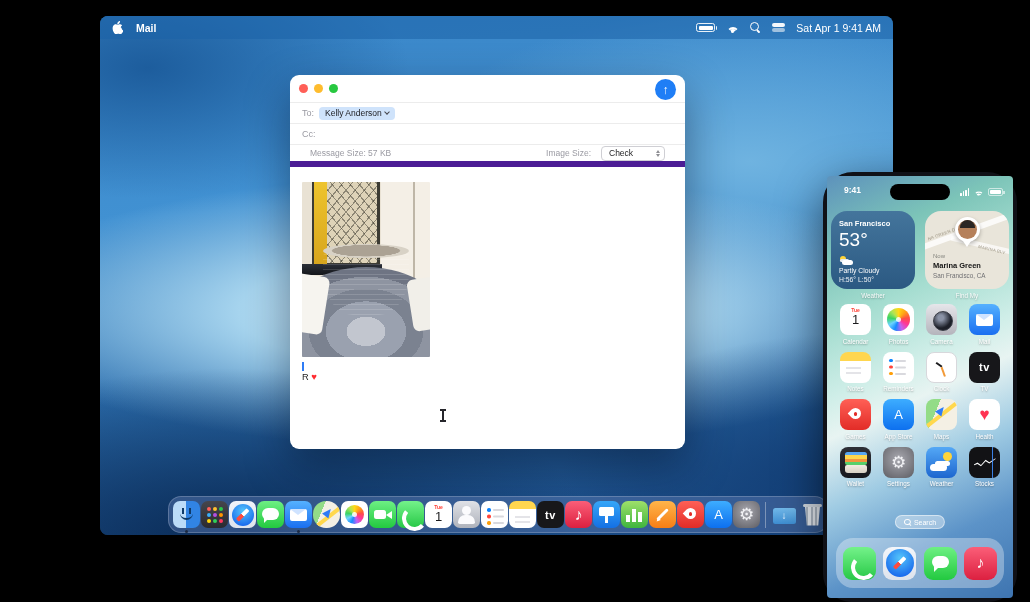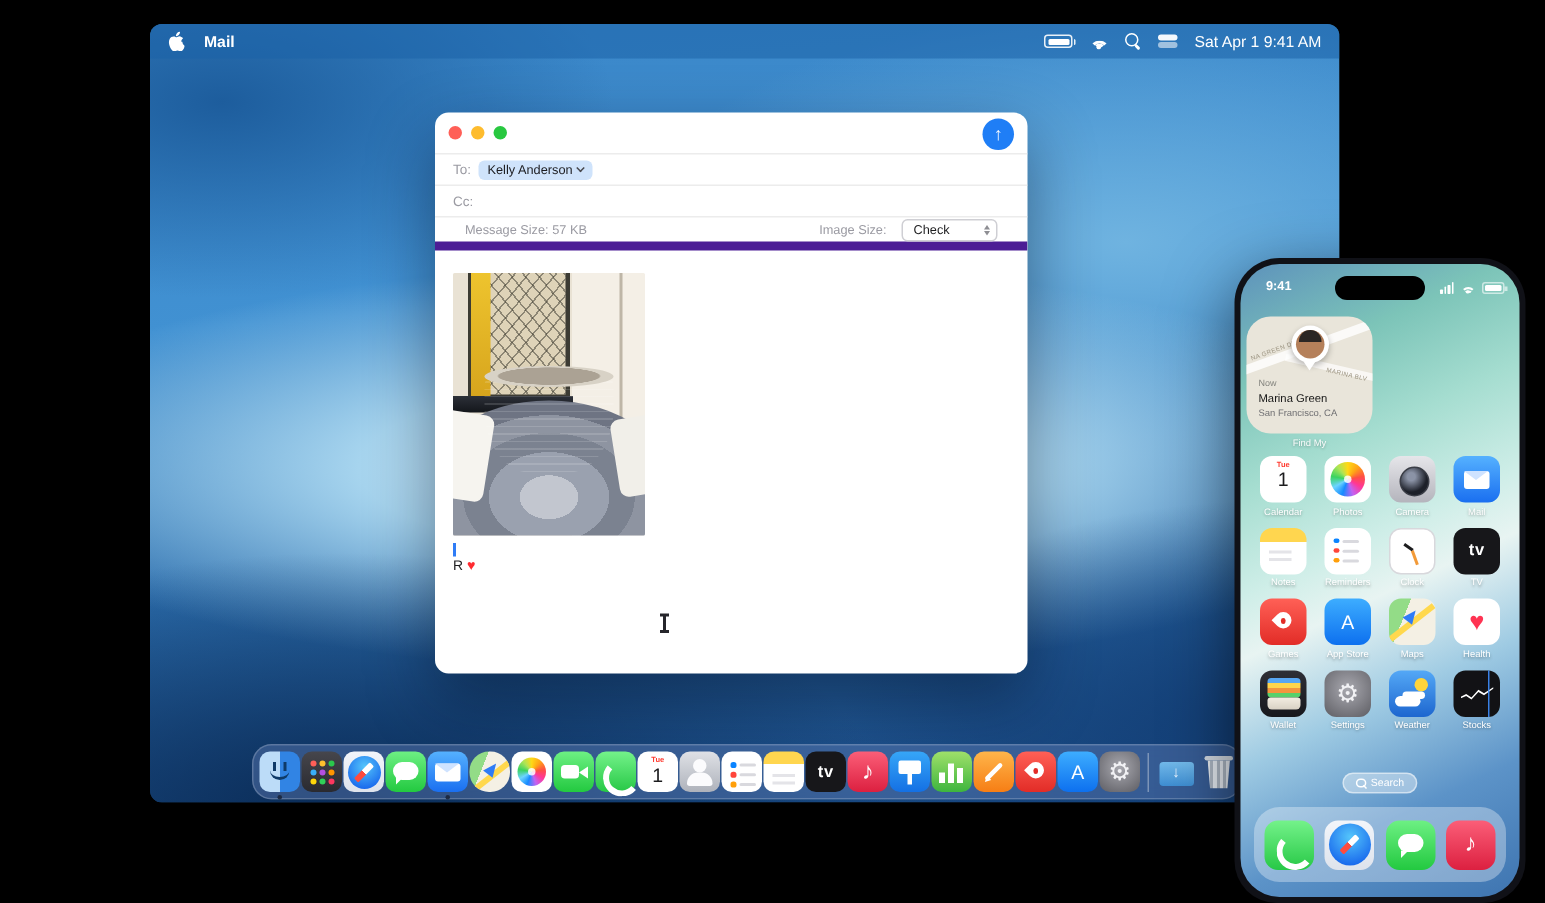--- a/index.html
+++ b/index.html
@@ -168,21 +168,21 @@
 .ic-wallet::before{left:50%;top:5px;width:22px;height:13px;margin-left:-11px;border-radius:2.5px;background:linear-gradient(180deg,#58a6f2 0 3.5px,#ffd54c 3.5px 7px,#f2953e 7px 10px,#57d06b 10px 13px)}
 .ic-wallet::after{left:50%;bottom:5px;width:22px;height:8px;margin-left:-11px;border-radius:2px 2px 3px 3px;background:linear-gradient(#f3ede2,#d8d1c4)}
 .ic-weatherapp{background:linear-gradient(#54a8f6,#1d66cf)}
 .ic-weatherapp::before{right:5px;top:5px;width:9px;height:9px;border-radius:50%;background:#ffd43a}
 .ic-weatherapp::after{left:4px;bottom:7px;width:17px;height:7px;border-radius:7px;background:#fff;box-shadow:4px -4px 0 -1px #fff}
 .ic-stocks{background:#121215}
 .ic-stocks::before{left:50%;top:50%;width:22px;height:12px;margin:-6px 0 0 -11px;background:#fff;clip-path:polygon(0 72%,18% 55%,34% 75%,55% 32%,72% 52%,100% 18%,100% 26%,72% 62%,55% 44%,34% 86%,18% 66%,0 80%)}
 .ic-stocks::after{right:7px;top:0;width:1.5px;height:100%;background:#3f8efc;opacity:.9}
 
 .iphone{position:absolute;left:823px;top:172px;width:194px;height:430px;background:#101117;border-radius:30px 30px 28px 28px;padding:4px;box-shadow:0 14px 45px rgba(0,0,0,.55)}
-.pscreen{position:relative;width:100%;height:100%;border-radius:26px;overflow:hidden;background:linear-gradient(155deg,#5d92bc 0%,#7cc4b8 16%,#a5ddd0 30%,#cfeee8 44%,#e8f4f2 52%,#9fcbe3 66%,#5c93c8 82%,#3e74b0 100%)}
+.pscreen{position:relative;width:100%;height:100%;border-radius:4px;overflow:hidden;background:linear-gradient(155deg,#5d92bc 0%,#7cc4b8 16%,#a5ddd0 30%,#cfeee8 44%,#e8f4f2 52%,#9fcbe3 66%,#5c93c8 82%,#3e74b0 100%)}
 .ptime{position:absolute;left:17px;top:9px;font-size:8.5px;font-weight:700;color:#fff}
 .island{position:absolute;left:50%;top:8px;width:60px;height:16px;margin-left:-30px;background:#000;border-radius:9px}
 .pstat-r{position:absolute;right:10px;top:11px;display:flex;align-items:center;gap:3px}
 .pbars{display:flex;align-items:flex-end;gap:1px}
 .pbars i{display:block;width:1.5px;background:#fff;border-radius:.5px}
 .pbars i:nth-child(1){height:3px}.pbars i:nth-child(2){height:4.5px}.pbars i:nth-child(3){height:6px}.pbars i:nth-child(4){height:7.5px}
 .pwifi{transform:scale(.75);transform-origin:center}
 .pbatt{width:15px;height:7.5px;border:1px solid rgba(255,255,255,.6);border-radius:2px;position:relative}
 .pbatt::before{content:"";position:absolute;inset:1px;background:#fff;border-radius:1px}
 .pbatt::after{content:"";position:absolute;right:-2.5px;top:1.5px;width:1.3px;height:3.5px;background:rgba(255,255,255,.6)}
@@ -201,21 +201,21 @@
 .findmy{background:#e9e5da}
 .fm-band1{position:absolute;left:-10%;top:17px;width:120%;height:6px;background:rgba(255,255,255,.8);transform:rotate(-20deg)}
 .fm-band2{position:absolute;right:-30%;top:34px;width:100%;height:5px;background:rgba(255,255,255,.7);transform:rotate(13deg)}
 .fm-street1{position:absolute;left:2px;top:20px;font-size:4.2px;color:#9a927f;transform:rotate(-20deg);letter-spacing:.3px}
 .fm-street2{position:absolute;right:3px;top:36px;font-size:4.2px;color:#9a927f;transform:rotate(13deg);letter-spacing:.3px}
 .fm-avatar{position:absolute;left:50%;top:6px;width:25px;height:25px;margin-left:-12.5px;border-radius:50%;background:#fff;box-shadow:0 2px 4px rgba(0,0,0,.28)}
 .fm-avatar::before{content:"";position:absolute;inset:3px;border-radius:50%;background:radial-gradient(circle at 50% 62%,#b5805a 0 58%,#8e5f3e 100%)}
 .fm-avatar::after{content:"";position:absolute;left:50%;top:3px;width:15px;height:8px;margin-left:-7.5px;border-radius:8px 8px 0 0;background:#2b2624}
 .fm-pointer{position:absolute;left:50%;top:30px;margin-left:-4px;border-left:4px solid transparent;border-right:4px solid transparent;border-top:6px solid #fff}
 .fm-now{position:absolute;left:8px;top:42px;font-size:6px;color:#85857f}
-.fm-place{position:absolute;left:8px;top:50px;font-size:7.5px;font-weight:400;color:#141414}
+.fm-place{position:absolute;left:8px;top:50px;font-size:7.5px;font-weight:700;color:#141414}
 .fm-loc{position:absolute;left:8px;top:61px;font-size:6.3px;color:#6f6f72}
 .papps{position:absolute;left:7px;right:7px;top:128px;display:grid;grid-template-columns:repeat(4,1fr);row-gap:7px;justify-items:center}
 .papp{display:flex;flex-direction:column;align-items:center;width:42px}
 .pic{width:31px;height:31px;border-radius:8px}
 .plabel{font-size:6.3px;color:#fff;margin-top:2.5px;text-shadow:0 1px 2px rgba(0,0,0,.35);white-space:nowrap}
 .psearch{position:absolute;top:339px;left:50%;transform:translateX(-50%);display:flex;align-items:center;gap:3px;background:rgba(255,255,255,.38);border:.5px solid rgba(255,255,255,.5);border-radius:8px;padding:2.5px 8px;color:#fff;font-size:7px}
 .mag{position:relative;width:7px;height:7px}
 .mag::before{content:"";position:absolute;left:0;top:0;width:4.5px;height:4.5px;border:1px solid #fff;border-radius:50%}
 .mag::after{content:"";position:absolute;left:4.6px;top:4.6px;width:2.5px;height:1px;background:#fff;transform:rotate(45deg);transform-origin:left center}
 .pdock{position:absolute;left:9px;right:9px;top:362px;height:50px;border-radius:17px;background:rgba(255,255,255,.33);display:flex;align-items:center;justify-content:space-evenly}
@@ -351,20 +351,30 @@
       <span class="wifi pwifi">
           <i></i>
           <i></i>
           <b></b>
         </span>
       <span class="pbatt"></span>
     </span>
 
     <div class="pwidgets">
       <div class="pwcol">
+        <div class="pwidget weather">
+          <div class="w-city">San Francisco</div>
+          <div class="w-temp">53°</div>
+          <span class="wicon"></span>
+          <div class="w-cond">Partly Cloudy</div>
+          <div class="w-hl">H:56° L:50°</div>
+        </div>
+        <div class="pwlabel">Weather</div>
+      </div>
+      <div class="pwcol">
         <div class="pwidget findmy">
           <span class="fm-band1"></span>
           <span class="fm-band2"></span>
           <span class="fm-street1">NA GREEN DR</span>
           <span class="fm-street2">MARINA BLV</span>
           <span class="fm-avatar"></span>
           <span class="fm-pointer"></span>
           <div class="fm-now">Now</div>
           <div class="fm-place">Marina Green</div>
           <div class="fm-loc">San Francisco, CA</div>

